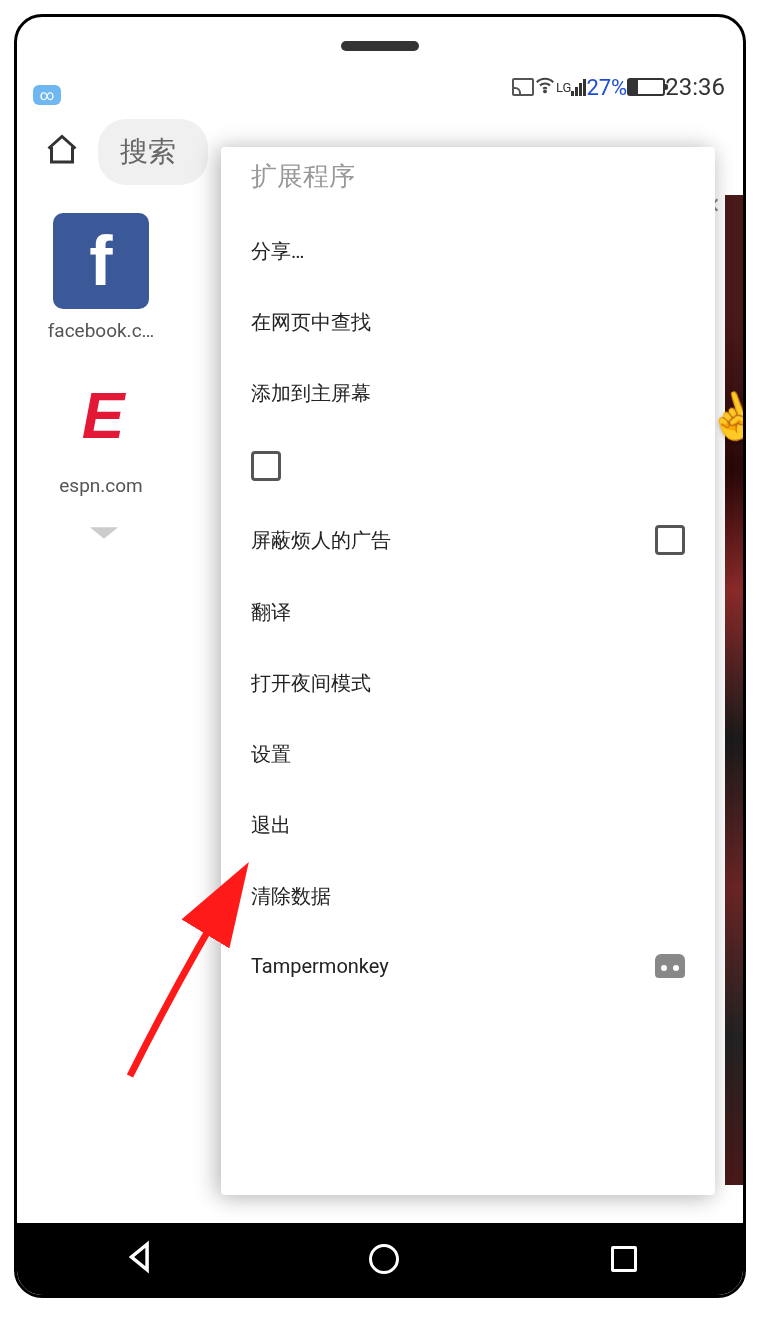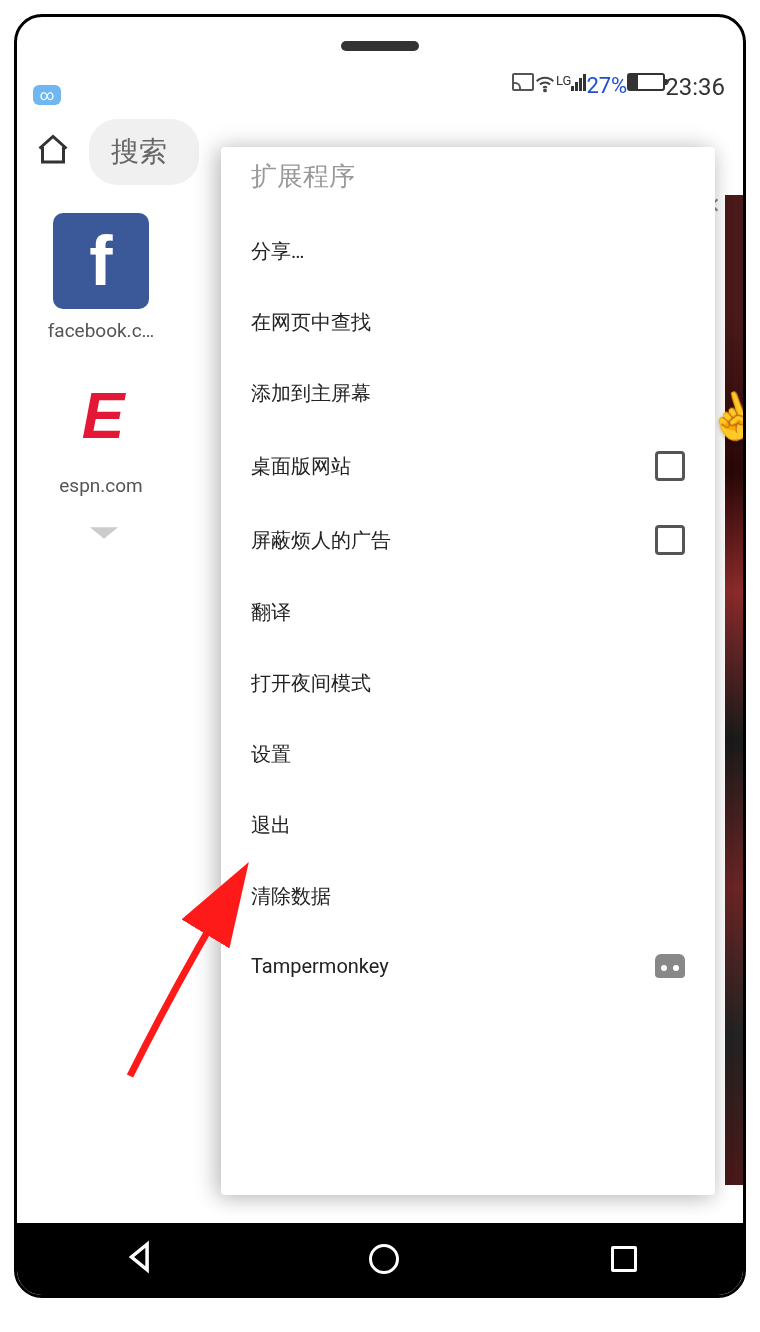--- a/index.html
+++ b/index.html
@@ -49,38 +49,38 @@
       width: 28px;
       height: 20px;
       background: #6fb7f0;
       border-radius: 6px;
       display: flex;
       align-items: center;
       justify-content: center;
       color: #fff;
       font-size: 14px;
     }
-    .status-icons { display: flex; align-items: flex-start; }
+    .status-icons { display: flex; align-items: center; }
     .cast-icon { width: 22px; height: 18px; border: 2px solid #555; border-radius: 2px; position: relative; }
     .cast-icon::after { content: ''; position: absolute; bottom: -1px; left: -1px; width: 6px; height: 6px; border-top: 2px solid #555; border-right: 2px solid #555; border-radius: 0 6px 0 0; }
     .wifi-icon svg { width: 22px; height: 22px; }
     .signal-text { font-size: 13px; vertical-align: super; }
     .signal-bars { display: flex; align-items: flex-end; gap: 1px; height: 18px; }
     .signal-bars span { width: 3px; background: #333; }
     .signal-bars span:nth-child(1){height:5px}.signal-bars span:nth-child(2){height:9px}.signal-bars span:nth-child(3){height:13px}.signal-bars span:nth-child(4){height:17px}
     .battery-pct { font-size: 22px; color:#1d4ed8; }
     .battery-icon { width: 38px; height: 18px; border: 2px solid #333; border-radius: 3px; position: relative; }
     .battery-icon::after { content:''; position:absolute; right:-5px; top:4px; width:3px; height:6px; background:#333; border-radius:0 2px 2px 0; }
     .battery-fill { height:100%; width:27%; background:#333; }
     .clock { font-size: 24px; font-weight: 400; color:#333; }
 
     .browser-bar {
       display: flex;
       align-items: center;
-      padding: 14px 18px 10px;
+      padding: 14px 27px 10px;
       gap: 18px;
     }
     .home-icon svg { width: 36px; height: 36px; }
     .search-pill {
       flex: 1;
       background: #f0f0f0;
       border-radius: 28px;
       padding: 14px 22px;
       font-size: 28px;
       color: #666;
@@ -253,21 +253,20 @@
     <div class="menu-item">
       <span>分享…</span>
     </div>
     <div class="menu-item">
       <span>在网页中查找</span>
     </div>
     <div class="menu-item">
       <span>添加到主屏幕</span>
     </div>
     <div class="menu-item">
-      <span>桌面版网站</span>
       <div class="checkbox"></div>
     </div>
     <div class="menu-item">
       <span>屏蔽烦人的广告</span>
       <div class="checkbox"></div>
     </div>
     <div class="menu-item">
       <span>翻译</span>
     </div>
     <div class="menu-item">

